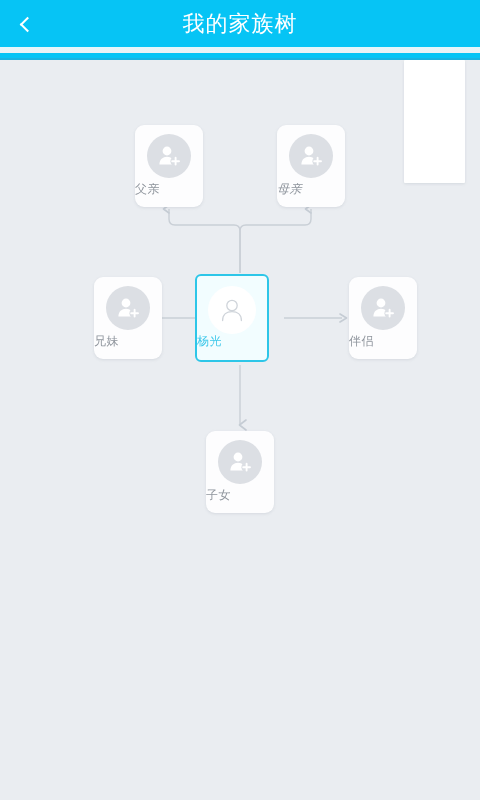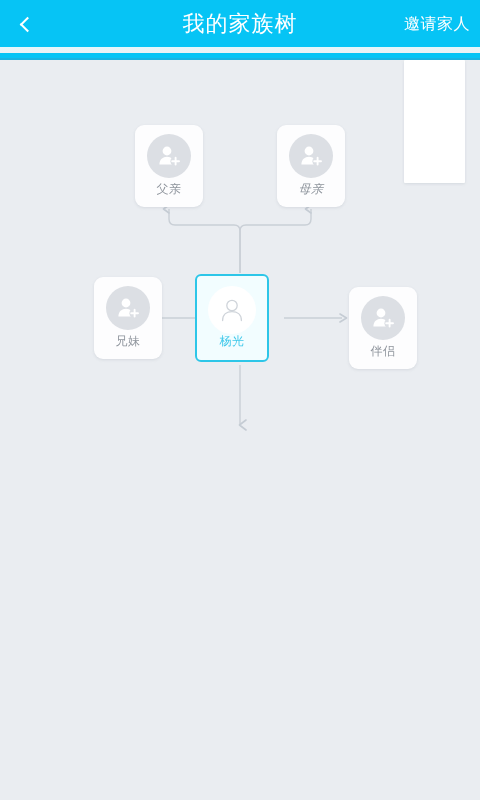--- a/index.html
+++ b/index.html
@@ -148,41 +148,39 @@
     top: 10px;
     width: 48px;
     height: 48px;
     background: #ffffff;
   }
   .node-label {
     position: absolute;
     left: 0;
     bottom: 9px;
     width: 100%;
-    text-align: center;
     font-size: 12px;
     color: #8e949c;
     letter-spacing: 0.5px;
   }
   .node.me .node-label {
     bottom: 10px;
     color: #3fc8ea;
   }
 </style>
 </head>
 <body>
 
 <div id="app">
 
   <div class="header">
     <div class="back-btn">
       <span class="chev"></span>
     </div>
     <div class="header-title">我的家族树</div>
-    <div class="header-action">邀请家人</div>
   </div>
   <div class="header-sheen"></div>
 
   <div class="float-panel"></div>
 
   <div class="canvas">
 
     <svg class="connectors" viewBox="0 0 480 747" width="480" height="747">
       <defs>
         <marker id="ar-up" markerWidth="10" markerHeight="10" refX="5" refY="7" orient="auto" markerUnits="userSpaceOnUse">
@@ -248,27 +246,38 @@
     <div class="node me" style="left:195px; top:221px;border-radius:6px;">
       <div class="avatar">
         <svg width="30" height="30" viewBox="0 0 30 30">
           <circle cx="15" cy="10.5" r="5.2" fill="none" stroke="#cfd4da" stroke-width="1.3"></circle>
           <path d="M5.6,25.5 C5.6,19.6 9.8,16.6 15,16.6 C20.2,16.6 24.4,19.6 24.4,25.5" fill="none" stroke="#cfd4da" stroke-width="1.3" stroke-linecap="round"></path>
         </svg>
       </div>
       <div class="node-label">杨光</div>
     </div>
 
-    <div class="node plain" style="left:349px; top:234px;">
+    <div class="node plain" style="left:349px; top:224px;">
       <div class="avatar">
         <svg width="26" height="26" viewBox="0 0 26 26">
           <circle cx="11" cy="8" r="4.4" fill="#ffffff"></circle>
           <path d="M3.4,21.5 C3.4,16.6 6.8,13.8 11,13.8 C15.2,13.8 18.6,16.6 18.6,21.5 Z" fill="#ffffff"></path>
           <circle cx="19.6" cy="18.2" r="5.2" fill="#dcdfe4"></circle>
           <path d="M19.6,14.8 L19.6,21.6 M16.2,18.2 L23,18.2" stroke="#ffffff" stroke-width="1.9" stroke-linecap="round"></path>
         </svg>
       </div>
       <div class="node-label">伴侣</div>
     </div>
 
+    <div class="node plain" style="left:206px; top:378px;">
+      <div class="avatar">
+        <svg width="26" height="26" viewBox="0 0 26 26">
+          <circle cx="11" cy="8" r="4.4" fill="#ffffff"></circle>
+          <path d="M3.4,21.5 C3.4,16.6 6.8,13.8 11,13.8 C15.2,13.8 18.6,16.6 18.6,21.5 Z" fill="#ffffff"></path>
+          <circle cx="19.6" cy="18.2" r="5.2" fill="#dcdfe4"></circle>
+          <path d="M19.6,14.8 L19.6,21.6 M16.2,18.2 L23,18.2" stroke="#ffffff" stroke-width="1.9" stroke-linecap="round"></path>
+        </svg>
+      </div>
+      <div class="node-label">子女</div>
+    </div>
 
   </div>
 </div>
 
 </body></html>

